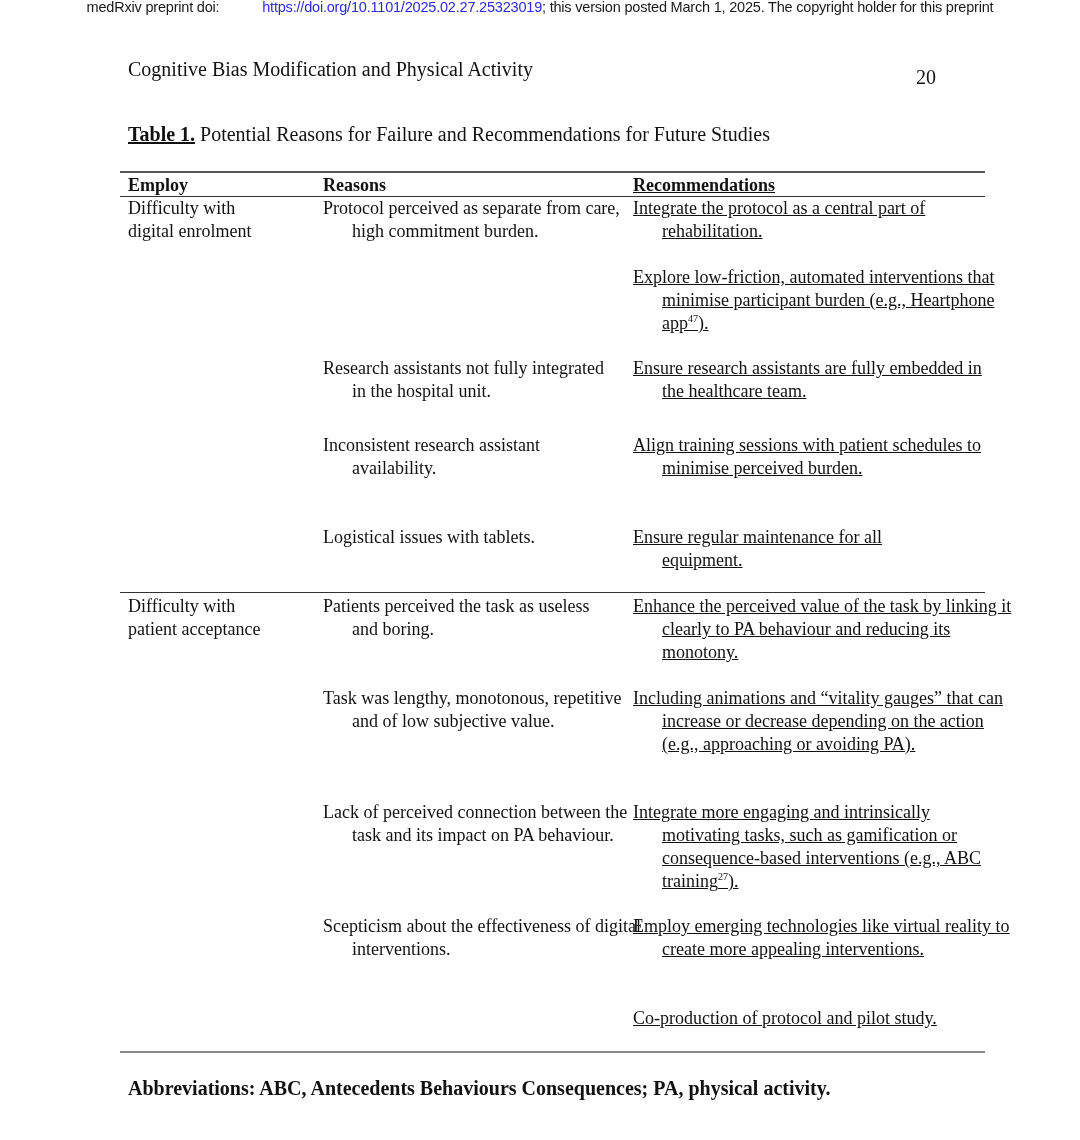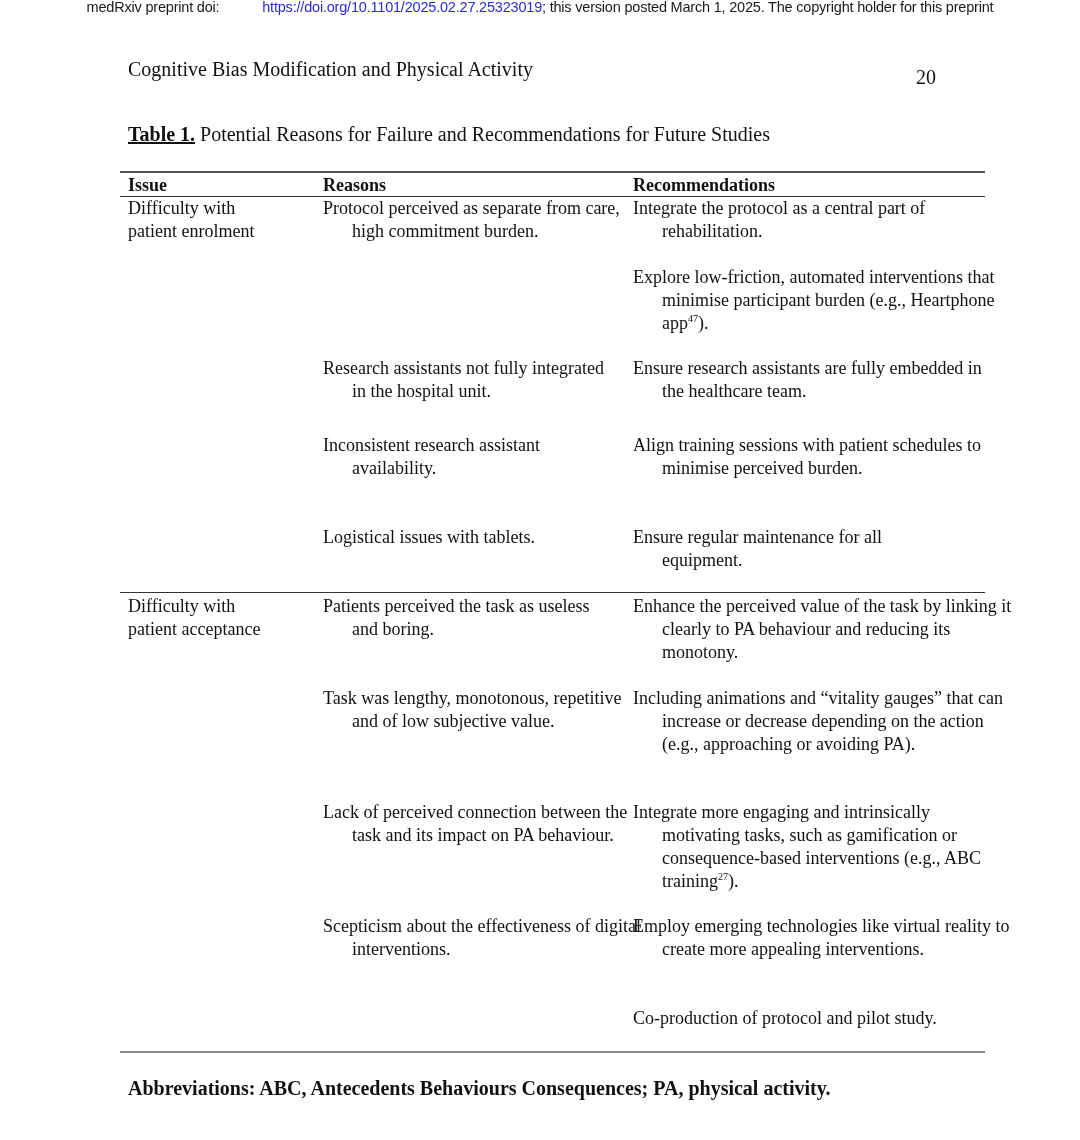--- a/index.html
+++ b/index.html
@@ -19,46 +19,46 @@
   .table-title b { font-weight: bold; text-decoration: underline; }
   .rule { position: absolute; left: 120px; width: 865px; background: #555; }
   .rule.top { top: 171px; height: 2px; }
   .rule.head { top: 196px; height: 1px; background: #333; }
   .rule.mid { top: 592px; height: 1px; background: #333; }
   .rule.bottom { top: 1051px; height: 2px; background: #888; }
   .cell { position: absolute; font-size: 18px; line-height: 23px; }
   .hdr { font-weight: bold; top: 174px; }
   .c1 { left: 128px; width: 180px; }
   .c2 { left: 323px; width: 300px; }
-  .c3 { left: 633px; width: 350px; }
+  .c3 { left: 633px; width: 350px; text-decoration: underline; }
   .hang { padding-left: 29px; text-indent: -29px; }
   sup { font-size: 10px; line-height: 0; vertical-align: 7px; }
   .footnote { position: absolute; left: 128px; top: 1077px; font-size: 20px; font-weight: bold; }
 </style>
 </head>
 <body>
 
 <div class="banner">
   <div><span>medRxiv preprint doi: </span><a class="blue">https://doi.org/10.1101/2025.02.27.25323019</a><span>; this version posted March 1, 2025. The copyright holder for this preprint</span></div>
 </div>
 
 <div class="serif running-head">Cognitive Bias Modification and Physical Activity</div>
 <div class="serif page-number">20</div>
 
 <div class="serif table-title"><b>Table 1.</b><span> Potential Reasons for Failure and Recommendations for Future Studies</span></div>
 
 <div class="rule top"></div>
-<div class="serif cell hdr c1">Issue</div>
+<div class="serif cell hdr c1">Employ</div>
 <div class="serif cell hdr c2">Reasons</div>
 <div class="serif cell hdr c3">Recommendations</div>
 <div class="rule head"></div>
 
 <div class="serif cell c1" style="top:197px">
     <div>Difficulty with</div>
-    <div>patient enrolment</div>
+    <div>digital enrolment</div>
   </div>
 
 <div class="serif cell c2 hang" style="top:197px; width:290px">Protocol perceived as separate from care, high commitment burden.</div>
 <div class="serif cell c3 hang" style="top:197px">Integrate the protocol as a central part of rehabilitation.</div>
 
 <div class="serif cell c3 hang" style="top:266px"><span>Explore low-friction, automated interventions that minimise participant burden (e.g., Heartphone app</span><sup>47</sup><span>).</span></div>
 
 <div class="serif cell c2 hang" style="top:357px; width:270px">Research assistants not fully integrated in the hospital unit.</div>
 <div class="serif cell c3 hang" style="top:357px; width:330px">Ensure research assistants are fully embedded in the healthcare team.</div>
 

